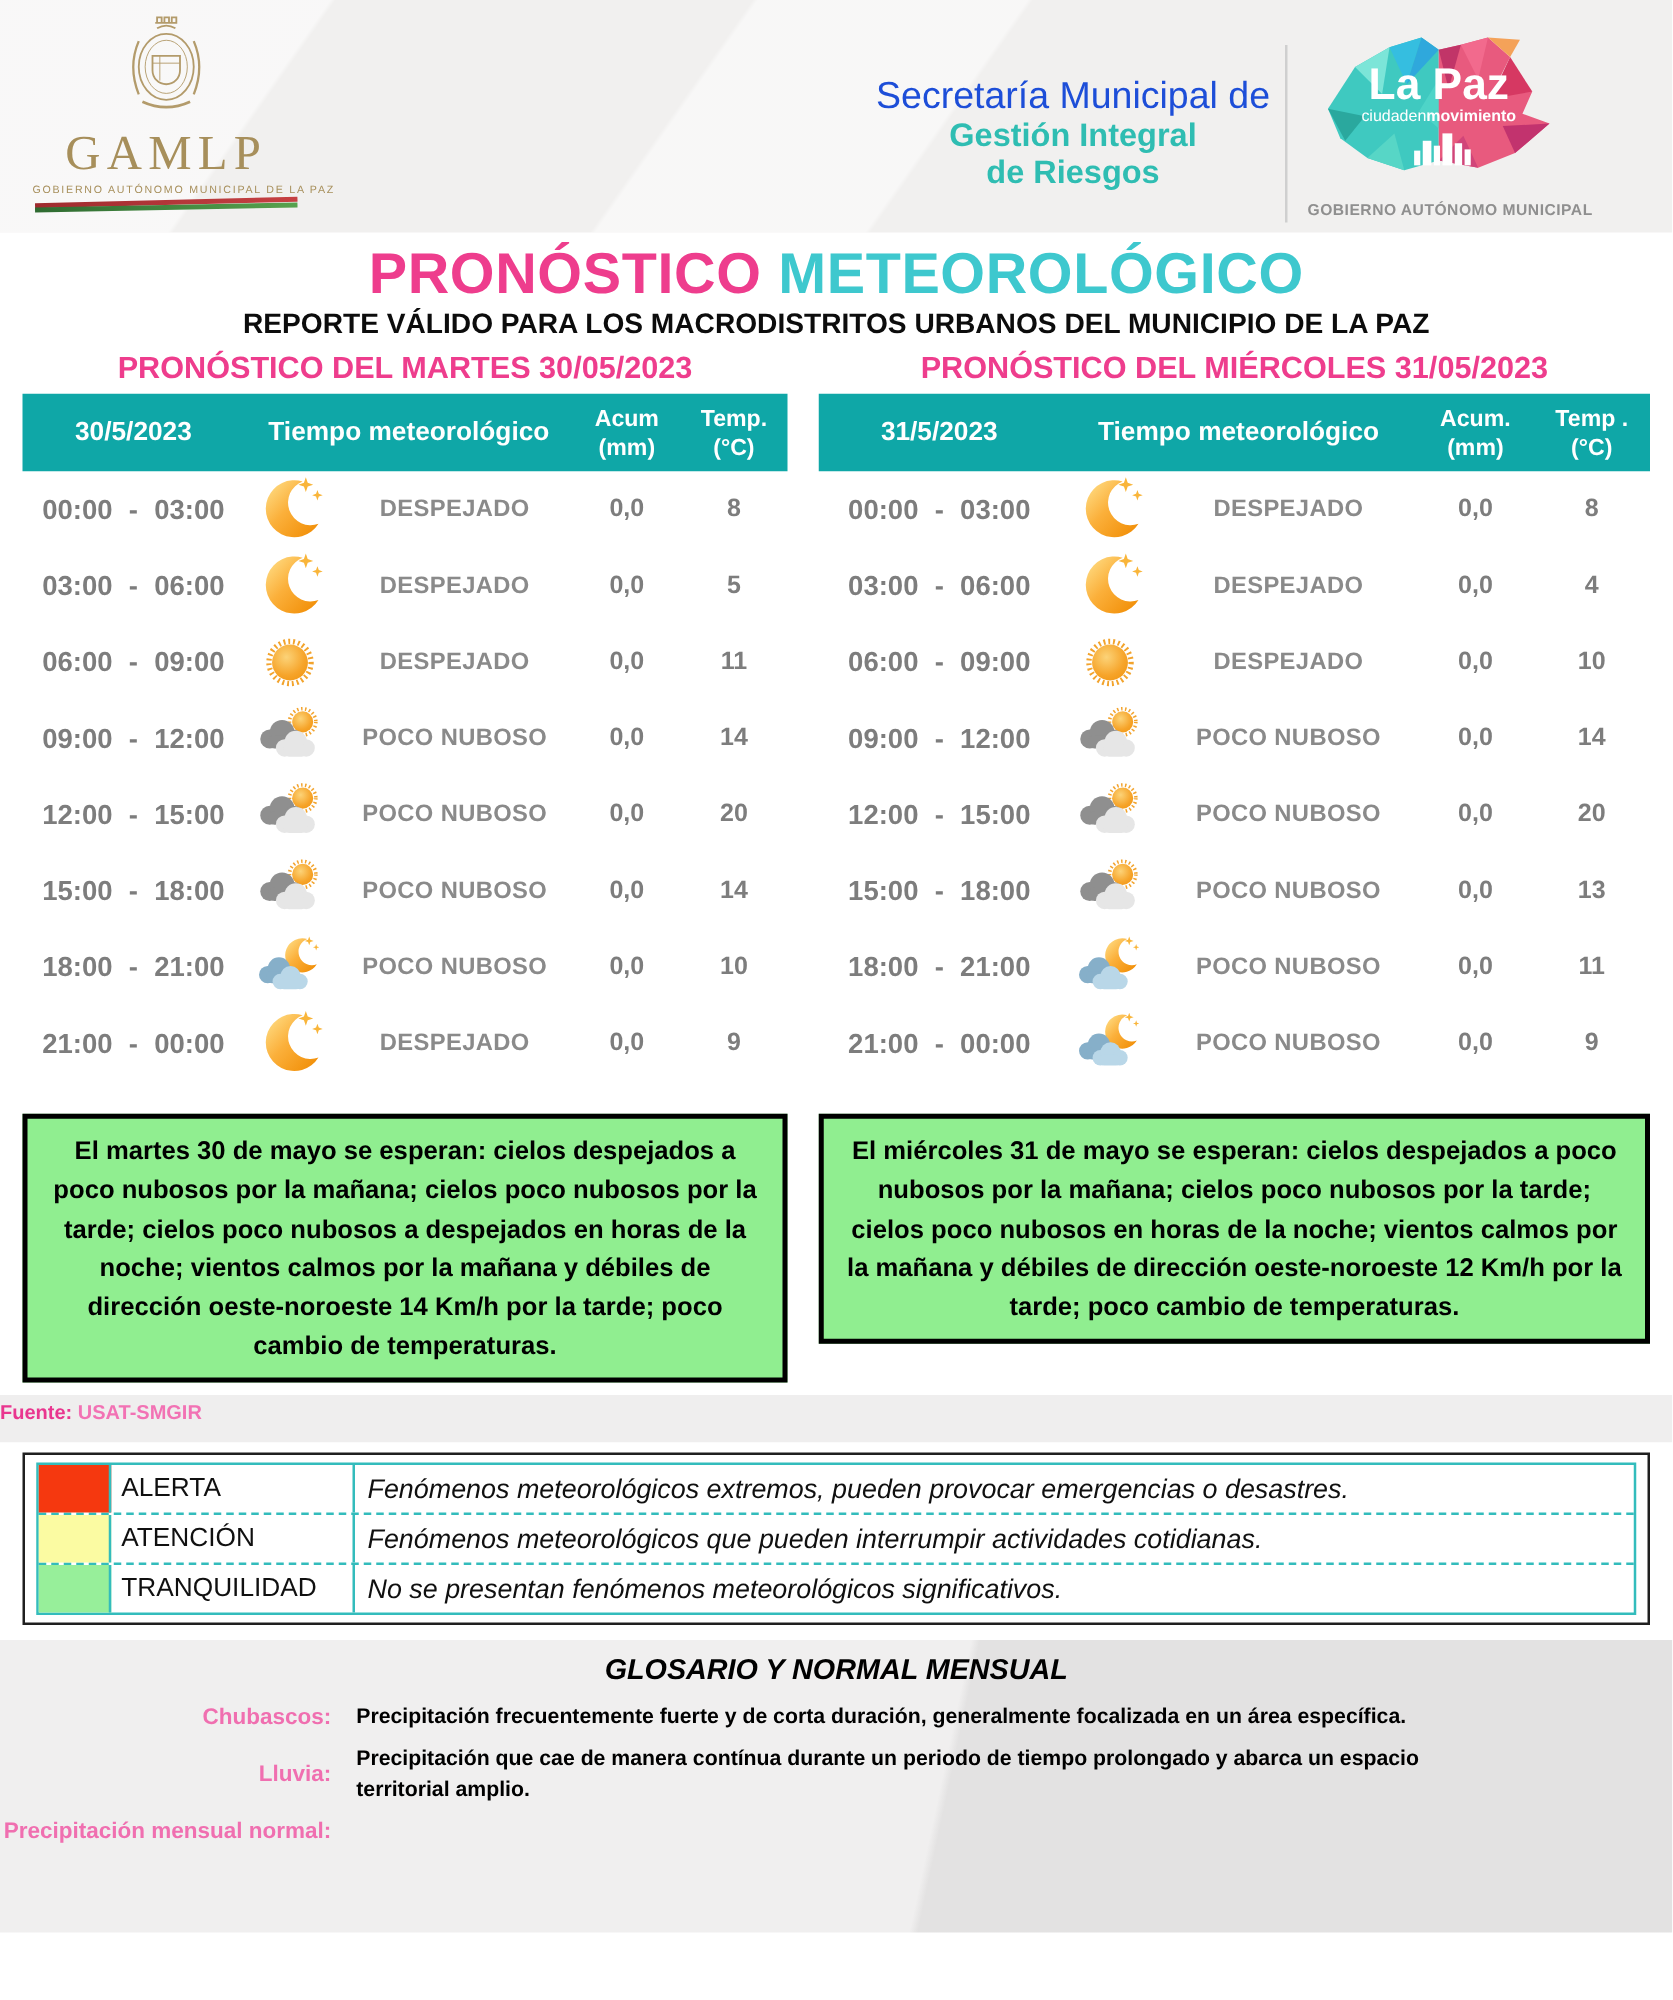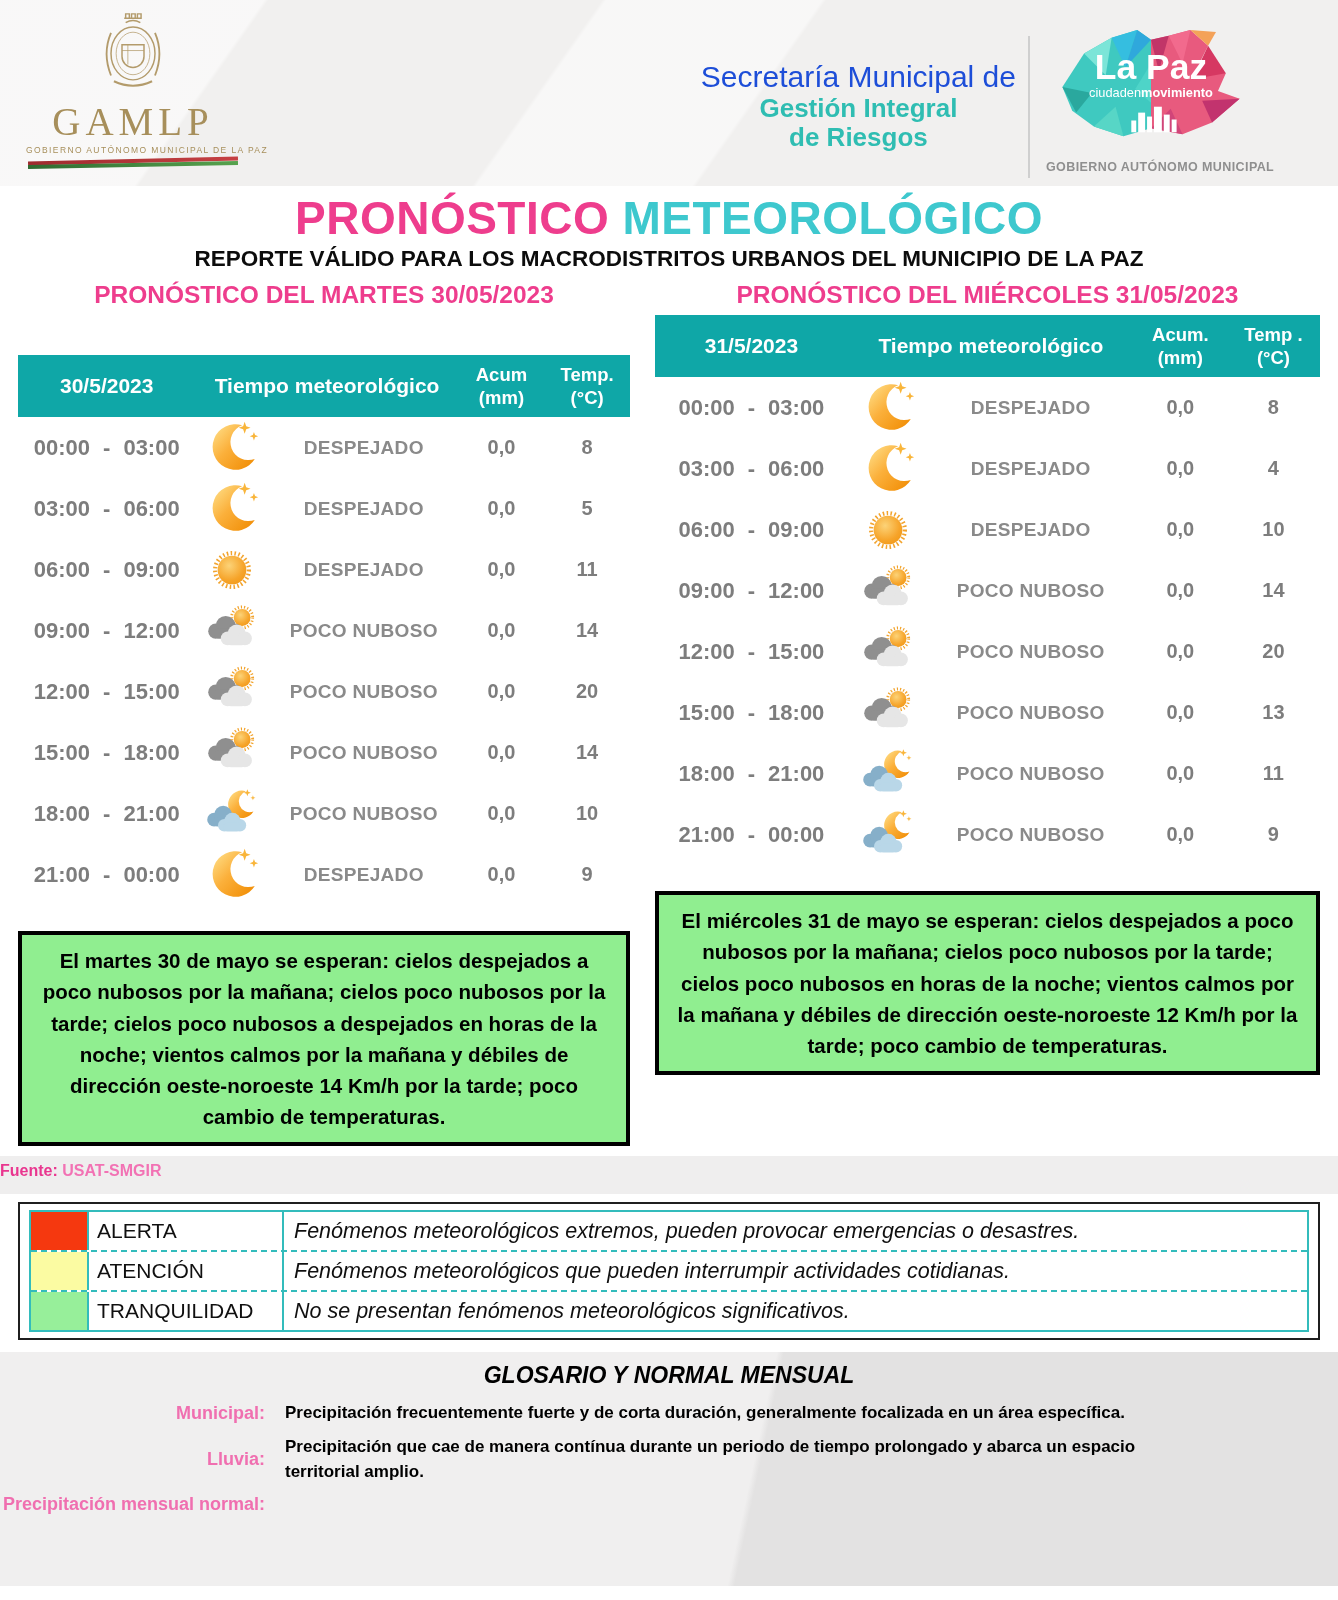--- a/index.html
+++ b/index.html
@@ -35,21 +35,21 @@
   .t-pink{color:#ee3d8d;}
   .t-cyan{color:#3ec8ce;}
   .report-line{text-align:center;font-weight:bold;font-size:22.5px;color:#0c0c0c;margin-top:4px;}
   .day-headings{display:flex;gap:25px;padding:0 18px;margin-top:9px;}
   .day-heading{color:#ee3d8d;font-weight:bold;font-size:24.5px;text-align:center;}
   .day-headings .day-heading:first-child{width:612px;}
   .day-headings .day-heading:last-child{width:665px;}
 
   
   .tables{display:flex;gap:25px;padding:0 18px;margin-top:6px;align-items:flex-start;}
-  .f0{width:612px;margin-top:40px;}
+  .f0{width:612px;}
   .f1{width:665px;}
   .thead{display:grid;grid-template-columns:29% 12% 31% 14% 14%;background:#0fa7a7;color:#fff;
          height:62px;align-items:center;}
   .h-cell{text-align:center;font-weight:bold;}
   .h-date{font-size:21px;}
   .h-weather{grid-column:2 / span 2;font-size:21px;}
   .h-acum,.h-temp{font-size:18.5px;line-height:1.25;}
   .trow{display:grid;grid-template-columns:29% 12% 31% 14% 14%;height:61px;align-items:center;}
   .c-time{display:flex;gap:13px;justify-content:center;font-size:22px;font-weight:bold;color:#7d7d7d;}
   .c-icon{display:flex;justify-content:center;align-items:center;}
@@ -511,21 +511,21 @@
             <div class="cat-desc">No se presentan fenómenos meteorológicos significativos.</div>
           </div>
         </div>
     </div>
   </section>
 
   <section class="glossary">
     <h2 class="glossary-title">GLOSARIO Y NORMAL MENSUAL</h2>
     <div class="glo-rows">
         <div class="glo-row">
-          <div class="glo-term">Municipal:</div>
+          <div class="glo-term">Chubascos:</div>
           <div class="glo-def">Precipitación frecuentemente fuerte y de corta duración, generalmente focalizada en un área específica.</div>
         </div>
         <div class="glo-row">
           <div class="glo-term">Lluvia:</div>
           <div class="glo-def">Precipitación que cae de manera contínua durante un periodo de tiempo prolongado y abarca un espacio territorial amplio.</div>
         </div>
         <div class="glo-row">
           <div class="glo-term">Precipitación mensual normal:</div>
         </div>
       </div>

